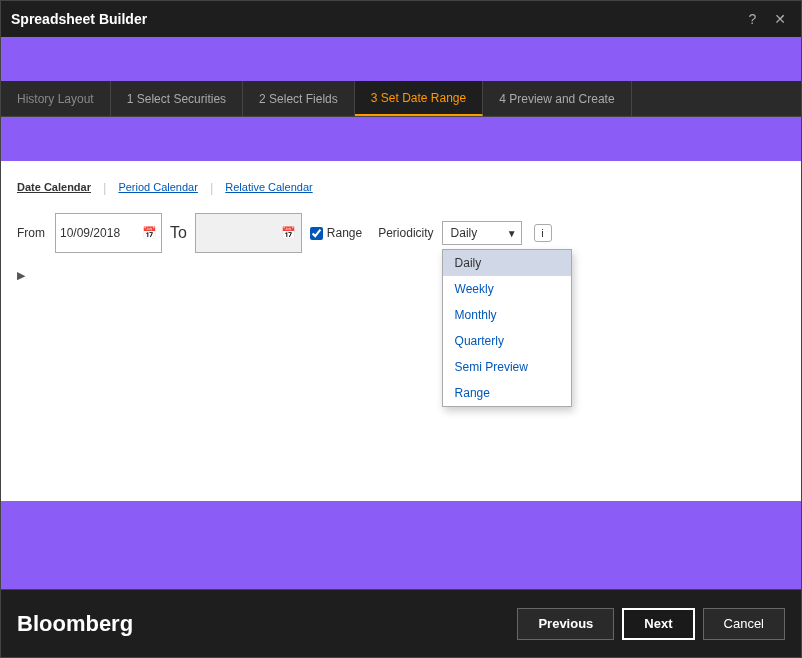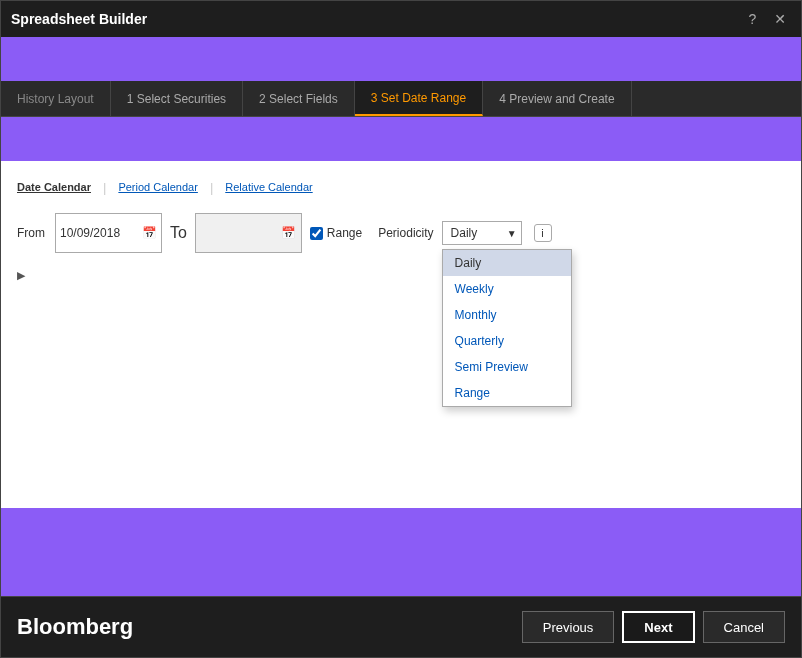--- a/index.html
+++ b/index.html
@@ -218,21 +218,21 @@
       font-weight: bold;
       color: #333;
       letter-spacing: 0.5px;
     }
 
     .spacer { flex: 1; }
 
     .footer {
       background: #1e1e1e;
       border-top: 1px solid #444;
-      height: 61px;
+      height: 68px;
       display: flex;
       align-items: center;
       padding: 0 16px;
       flex-shrink: 0;
       margin-top: 44px;
     }
     .bloomberg-logo {
       color: #fff;
       font-size: 22px;
       font-weight: bold;
@@ -244,20 +244,21 @@
       padding: 0 20px;
       font-size: 13px;
       cursor: pointer;
       border: 1px solid #888;
       margin-left: 8px;
     }
     .footer-btn.prev {
       background: #2a2a2a;
       color: #fff;
       border-color: #666;
+      font-weight: bold;
     }
     .footer-btn.next {
       background: #1a1a1a;
       color: #fff;
       border: 2px solid #fff;
       font-weight: bold;
     }
     .footer-btn.cancel {
       background: #2a2a2a;
       color: #fff;

